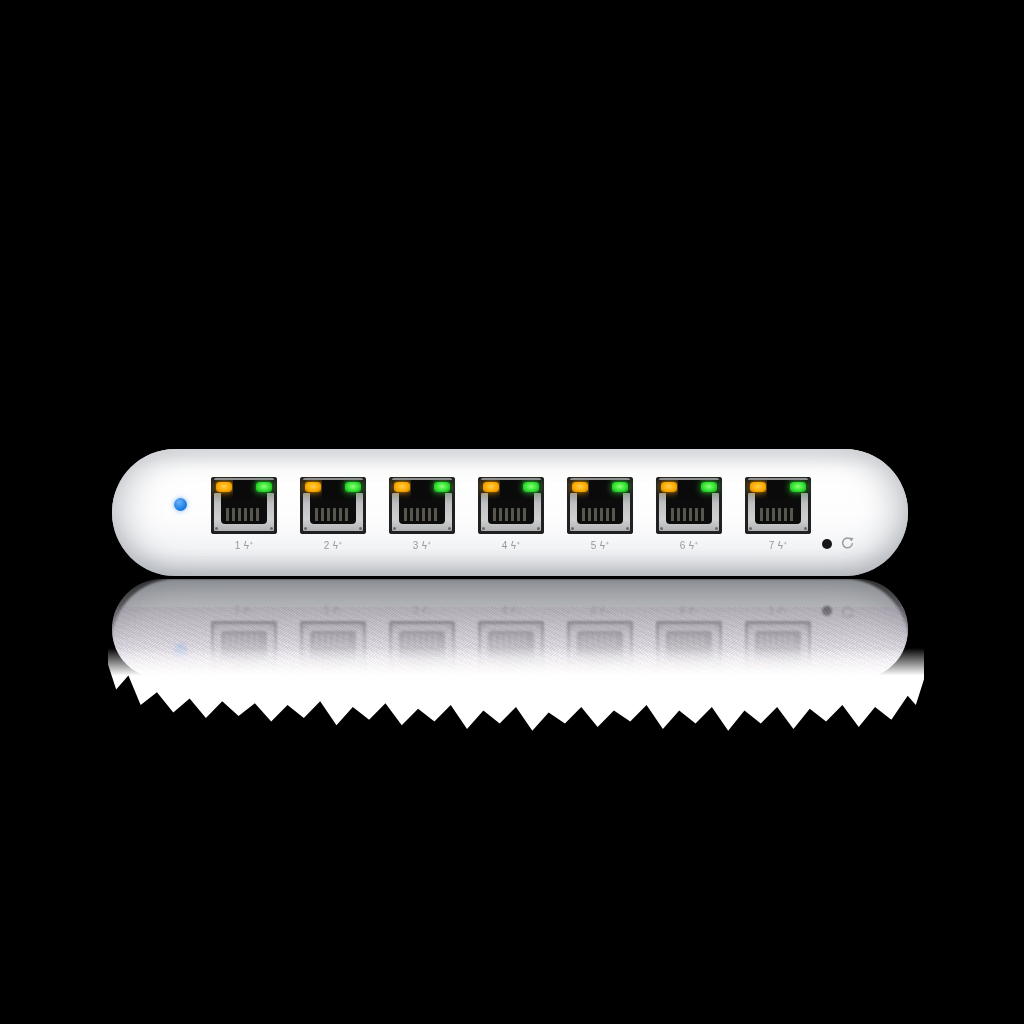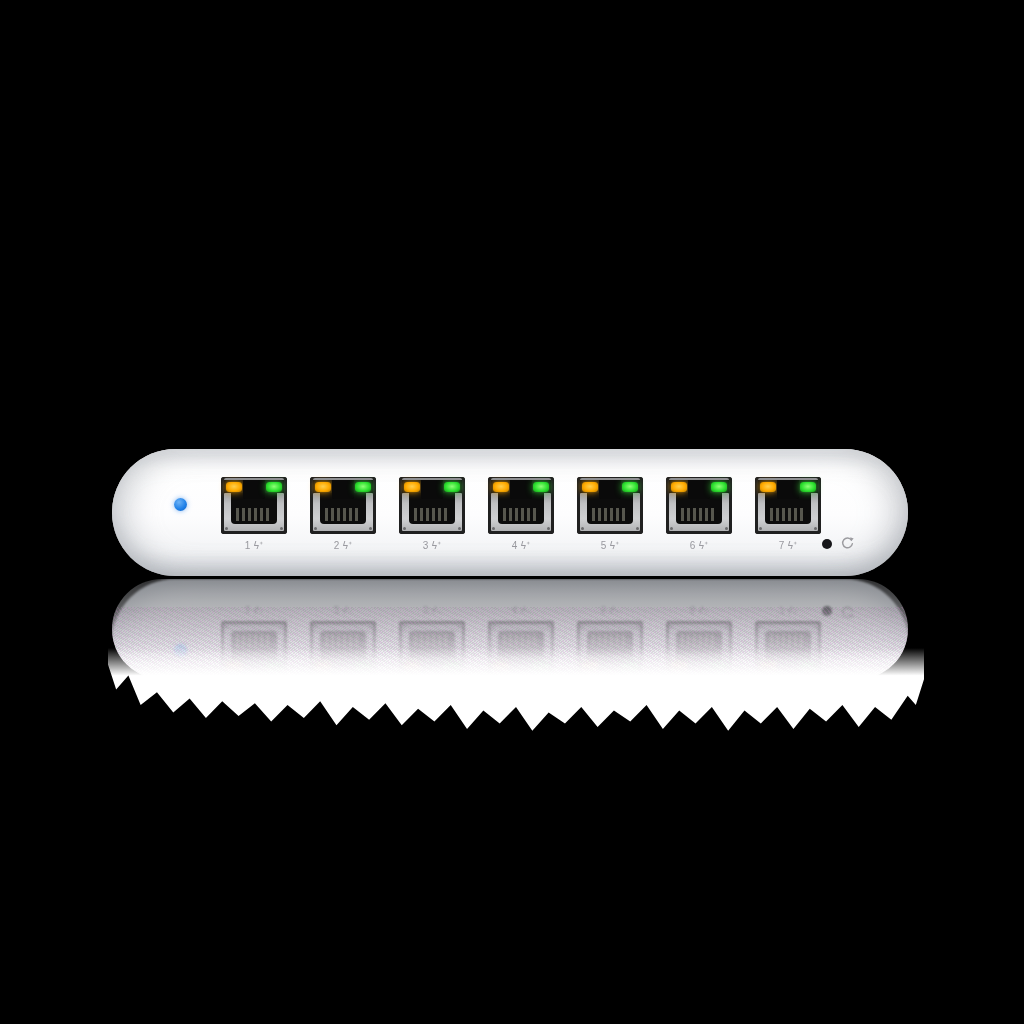--- a/index.html
+++ b/index.html
@@ -21,21 +21,21 @@
   }
   .device-main{left:112px;top:449px;}
 
   .status-led{
     position:absolute;left:62px;top:49px;width:13px;height:13px;border-radius:50%;
     background:radial-gradient(circle at 38% 32%,#6cb2f6 0%,var(--status-blue,#1e80e8) 58%,#0e5ec2 100%);
     box-shadow:0 0 5px rgba(40,130,235,.55);
   }
 
   
-  .ports{position:absolute;left:99px;top:28px;display:flex;gap:23px;margin-left:10px;}
+  .ports{position:absolute;left:99px;top:28px;display:flex;gap:23px;}
   .port{position:relative;width:66px;height:57px;background:#141414;border-radius:3px;
         box-shadow:inset 0 0 0 3px #202020;}
   .port::before{ 
     content:"";position:absolute;top:1px;left:3px;right:3px;height:2px;
     background:#8f9092;border-radius:2px 2px 0 0;z-index:3;
   }
   .led{position:absolute;top:5px;width:16px;height:10px;border-radius:3px;z-index:2;}
   .led-orange{left:5px;
     background:radial-gradient(ellipse at 50% 45%,#ffcf4d 0%,var(--poe-orange,#ffaa00) 55%,#b97b00 100%);
     box-shadow:0 0 7px rgba(255,170,0,.85);}

